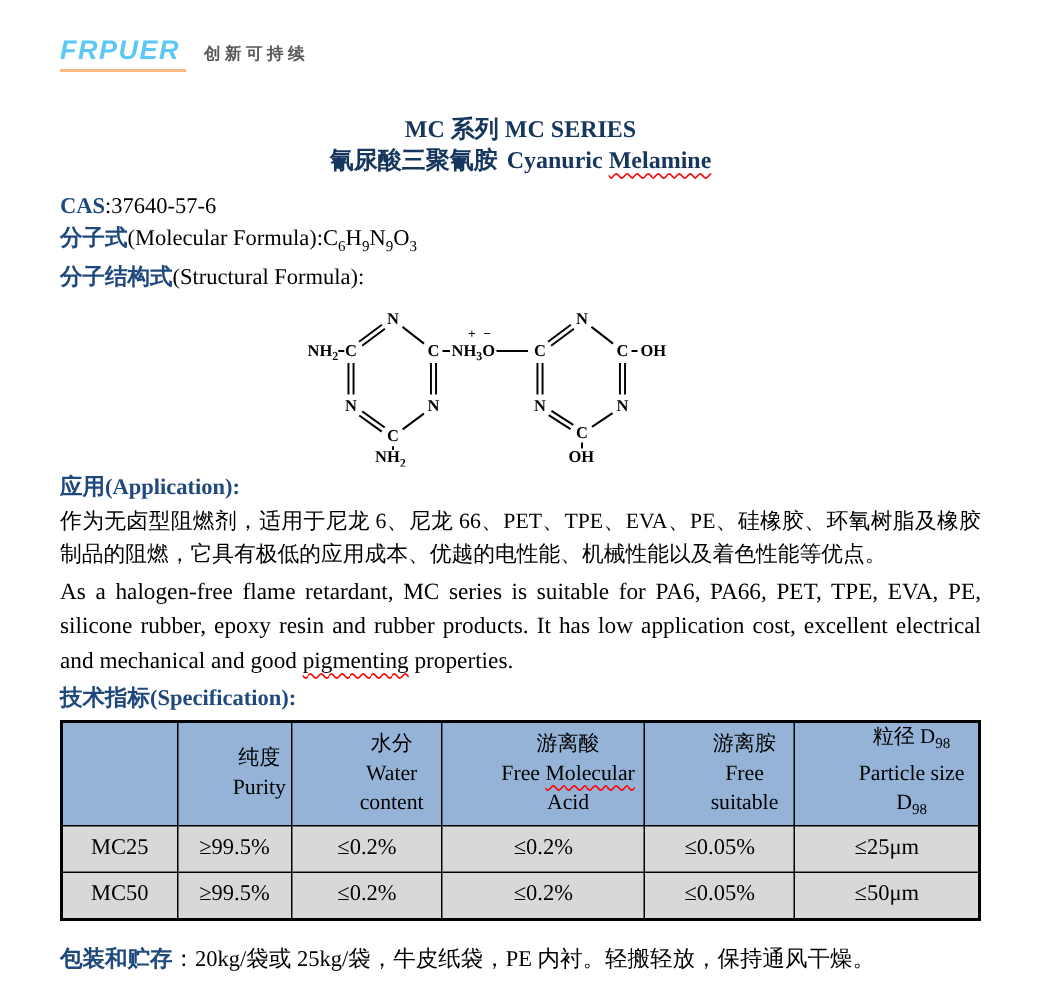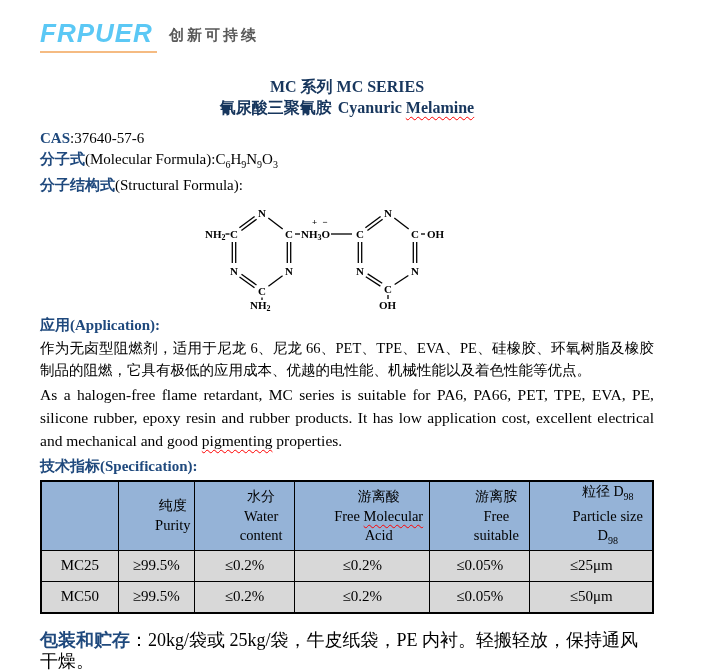--- a/index.html
+++ b/index.html
@@ -3,22 +3,22 @@
 <meta charset="utf-8">
 <style>
   html,body{margin:0;padding:0;background:#fff;}
   body{width:702px;height:671px;overflow:hidden;color:#000;
        font-family:"Liberation Serif","DejaVu Serif",serif;}
   .page{padding:20px 48px 0 40px;}
 
   
   .logo-row{display:flex;align-items:center;height:30px;}
   .brand{font-family:"Liberation Sans","DejaVu Sans",sans-serif;font-style:italic;font-weight:bold;
-         font-size:26px;letter-spacing:1px;color:#5BC8F5;border-bottom:2px solid #F5BB82;padding:0 4px 2px 0;}
-  .slogan{margin-left:12px;font-size:15px;font-weight:bold;letter-spacing:3px;color:#595959;}
+         font-size:18px;letter-spacing:1px;color:#5BC8F5;border-bottom:2px solid #F5BB82;padding:0 4px 2px 0;}
+  .slogan{margin-left:12px;font-size:11px;font-weight:bold;letter-spacing:3px;color:#595959;}
 
   
   .title{margin-top:26px;text-align:center;color:#17365D;font-weight:bold;line-height:21px;font-size:16px;}
   .t2en{margin-left:6px;}
 
   .wavy{text-decoration-line:underline;text-decoration-style:wavy;text-decoration-color:#FF0000;
         text-decoration-thickness:1px;text-underline-offset:3px;text-decoration-skip-ink:none;}
 
   
   .props{margin-top:10px;font-size:15px;line-height:21px;}
@@ -44,21 +44,21 @@
   #spec-table{width:100%;border-collapse:collapse;margin-top:3px;border:2px solid #000;
               table-layout:fixed;text-align:center;}
   #spec-table th,#spec-table td{border:1px solid #000;padding:0;}
   #spec-table thead th{background:#95B3D7;font-weight:normal;height:50px;vertical-align:middle;padding-left:33px;}
   #spec-table tbody td{background:#D8D8D8;height:30px;font-size:15px;vertical-align:middle;}
   .h-cn{font-size:14px;line-height:20px;}
   .h-en{font-size:14.5px;line-height:19px;}
   .c0{width:11.2%;} .c1{width:11.1%;} .c2{width:16.3%;margin-top:43px;} .c3{width:23.9%;} .c4{width:16.3%;} .c5{width:21.2%;}
 
   
-  .pack{margin:16px 0 0 0;font-size:18px;line-height:21px;}
+  .pack{margin:16px 0 0 0;font-size:15px;line-height:21px;}
 </style>
 </head>
 <body>
 
 <div class="page">
 
   <header class="logo-row">
     <span class="brand">FRPUER</span>
     <span class="slogan">创新可持续</span>
   </header>

